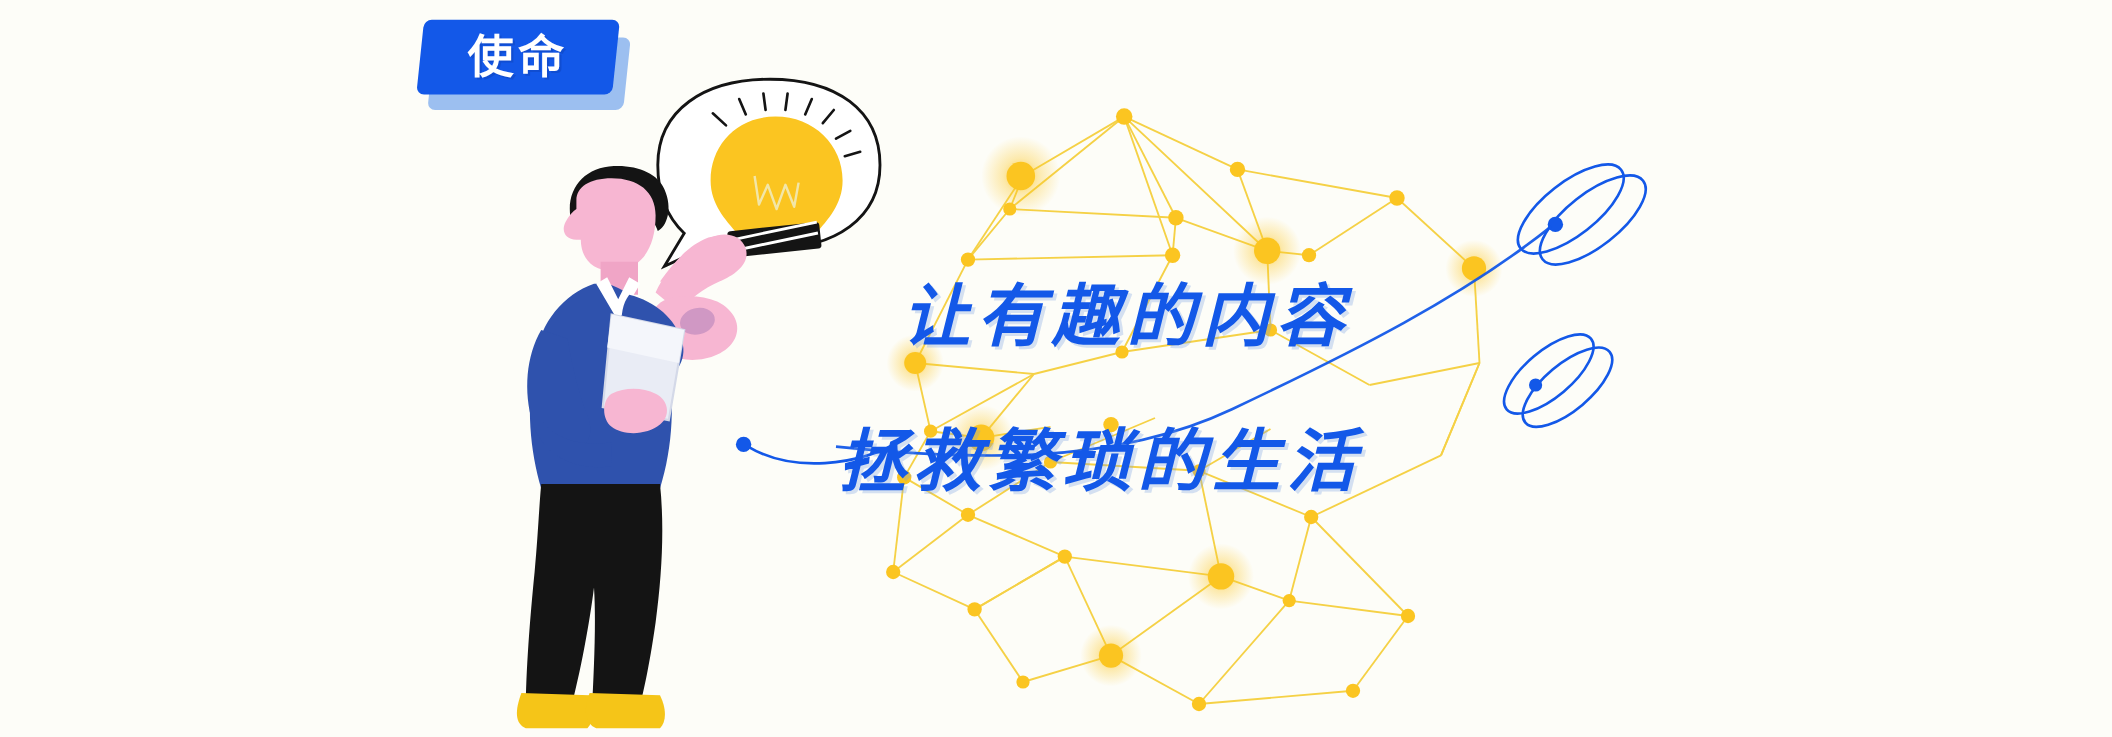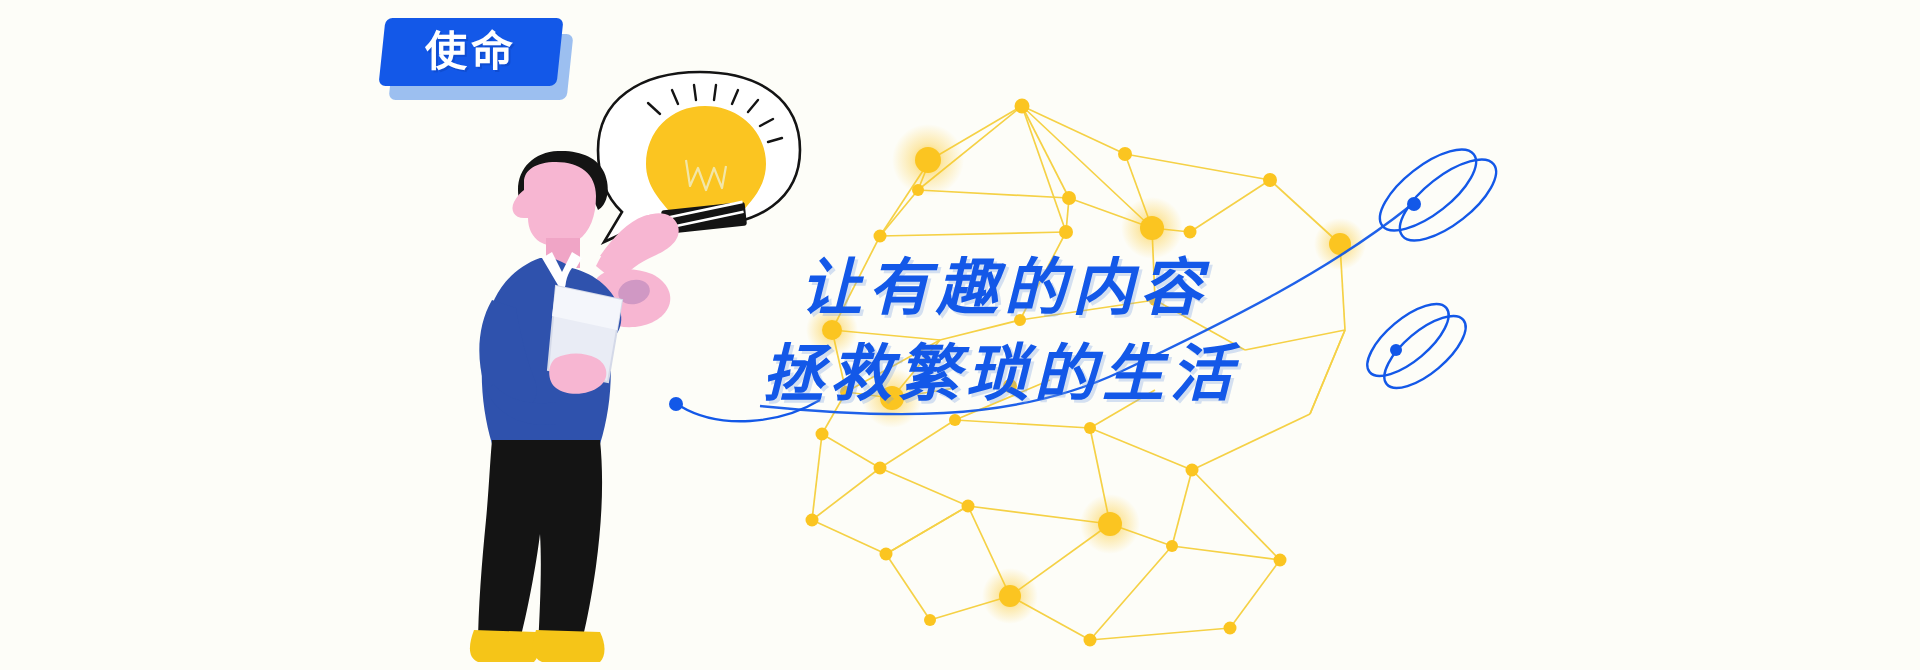--- a/index.html
+++ b/index.html
@@ -62,22 +62,23 @@
   .hl-line{
     color:#1358e8;
     font-size:62px;
     font-weight:bold;
     font-style:italic;
     letter-spacing:6px;
     line-height:1.38;
     white-space:nowrap;
     font-family:"DejaVu Sans","Liberation Sans",sans-serif;
     text-shadow:3px 3px 0 rgba(120,160,225,.30);
-  }
-  #hl-line-2{ margin-left:-38px; }
+    margin-left:20px;
+  }
+  #hl-line-2{ margin-left:-38px;margin-top:46px; }
 
   
   .layer{position:absolute;left:0;top:0;width:1920px;height:670px;}
   #net-layer{z-index:10;}
   #orbit-layer{z-index:20;}
   #person-layer{z-index:30;}
 </style>
 </head>
 <body>
 

